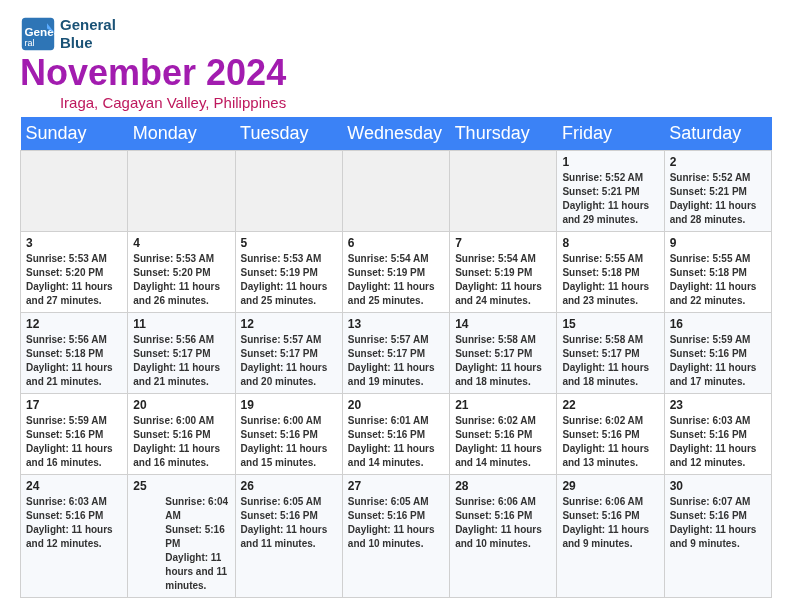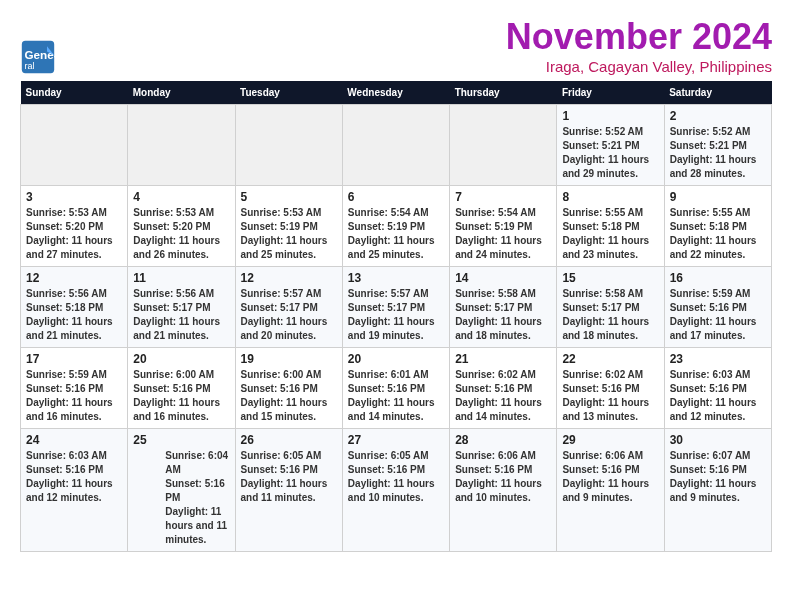--- a/index.html
+++ b/index.html
@@ -6,22 +6,23 @@
     body {
       font-family: Arial, sans-serif;
       background: #fff;
       width: 792px;
       min-height: 612px;
       padding: 16px 20px;
     }
     .header-section {
       display: flex;
       justify-content: space-between;
-      align-items: flex-end;
+      align-items: flex-start;
       margin-bottom: 6px;
+      flex-direction: column;
     }
     .logo {
       display: flex;
       align-items: center;
       gap: 4px;
     }
     .logo-text {
       font-size: 15px;
       font-weight: bold;
       color: #1a5276;
@@ -42,26 +43,26 @@
     .location-title {
       font-size: 15px;
       color: #be185d;
     }
     table {
       width: 100%;
       border-collapse: collapse;
       font-size: 10.5px;
     }
     thead tr th {
-      background-color: #0f172a;
+      background-color: #3b82f6;
       color: #fff;
       text-align: left;
       padding: 6px 5px;
-      font-size: 10px;
-      font-weight: bold;
+      font-size: 18px;
+      font-weight: normal;
     }
     tbody tr td {
       border: 1px solid #d0d0d0;
       vertical-align: top;
       padding: 4px 5px;
       width: 14.28%;
       min-height: 70px;
       height: 78px;
     }
     .day-num {
@@ -90,20 +91,24 @@
 <body>
 
 <div class="header-section">
   <div class="logo">
     <svg class="logo-icon" viewBox="0 0 40 40">
       <rect x="2" y="2" width="36" height="36" rx="4" fill="#2e75b6"></rect>
       <text x="5" y="22" font-size="13" font-weight="bold" fill="white" font-family="Arial">Gene-</text>
       <text x="5" y="33" font-size="10" fill="white" font-family="Arial">ral</text>
       <polygon points="30,8 38,18 30,14" fill="#5aabff"></polygon>
     </svg>
+    <div>
+      <div class="logo-text">General</div>
+      <div class="logo-text">Blue</div>
+    </div>
   </div>
   <div class="title-section">
     <div class="month-title">November 2024</div>
     <div class="location-title">Iraga, Cagayan Valley, Philippines</div>
   </div>
 </div>
 
 <table>
   <thead>
     <tr>

